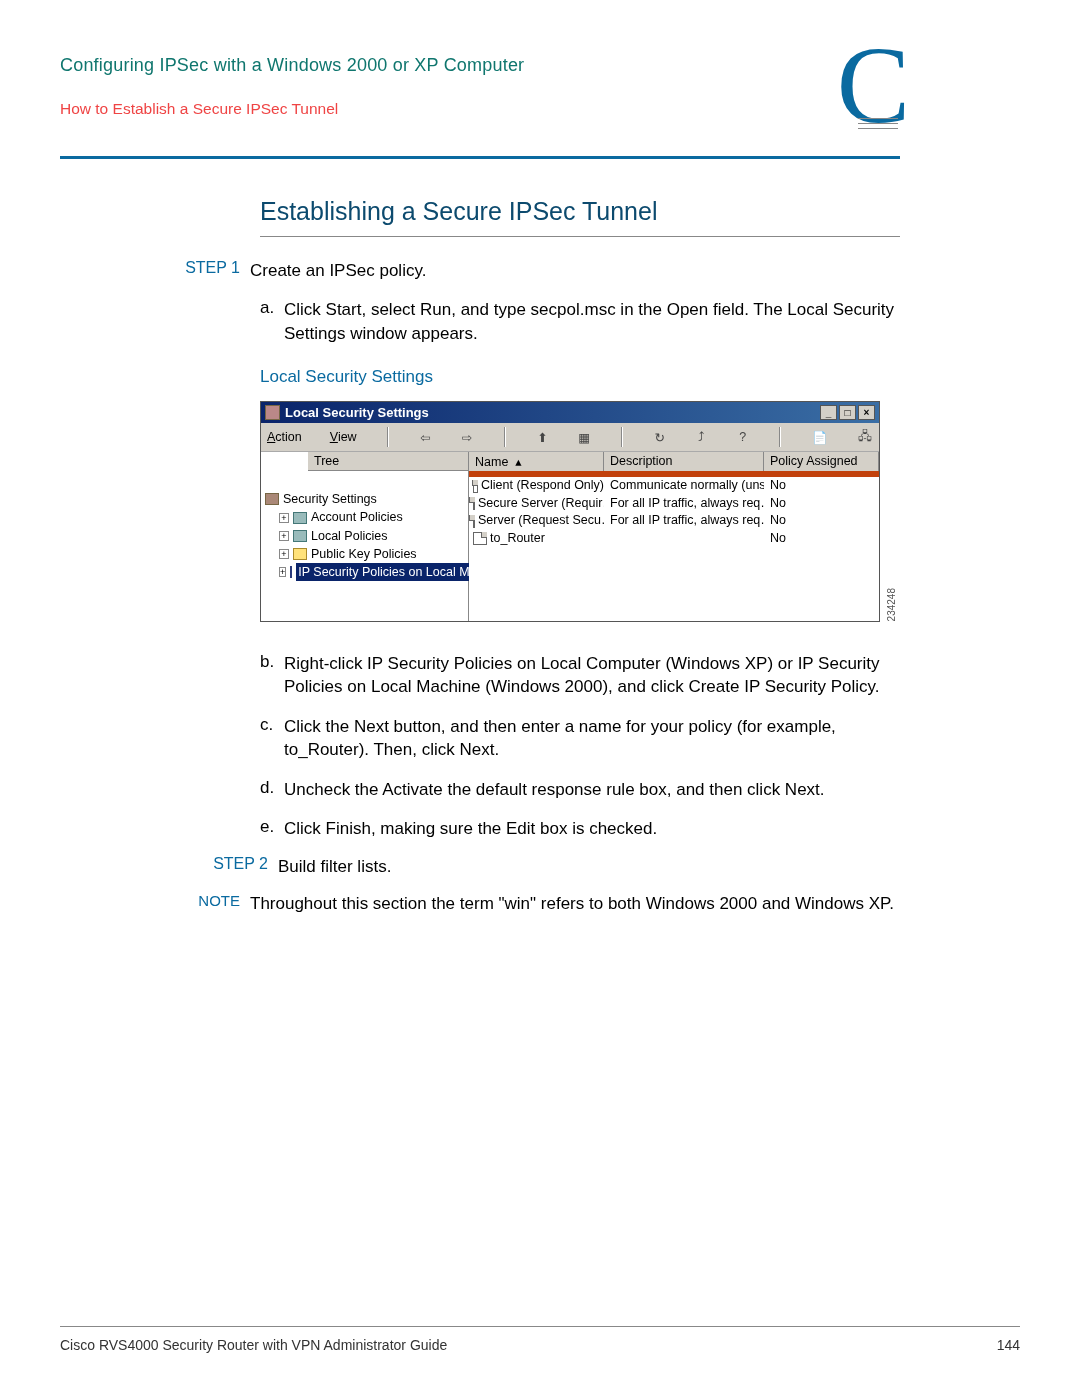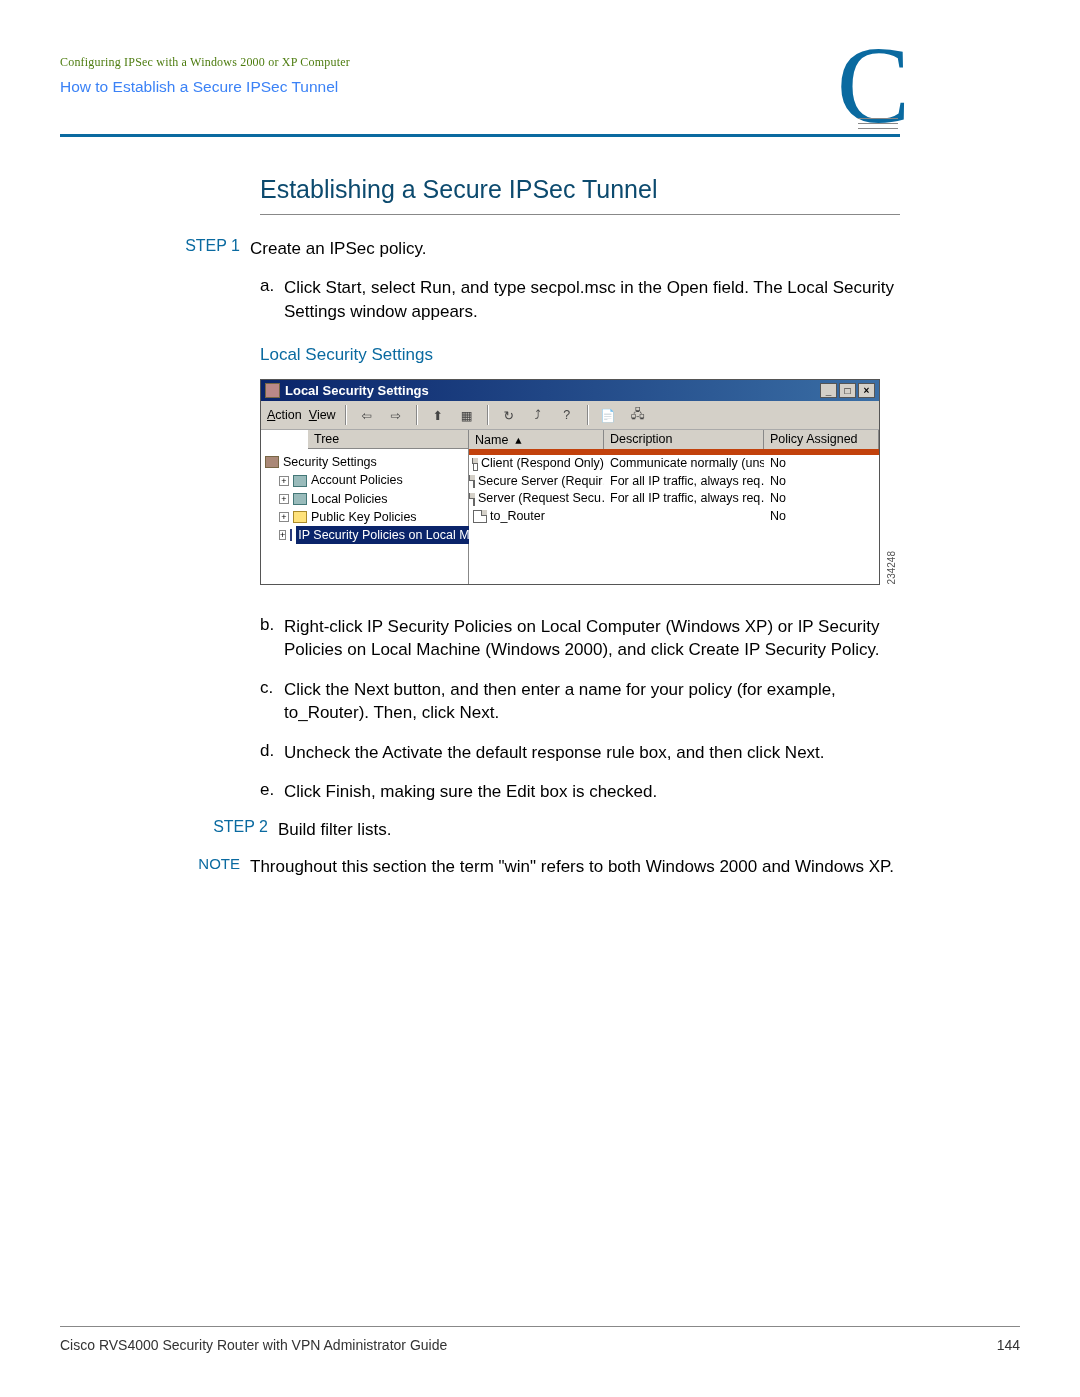--- a/index.html
+++ b/index.html
@@ -8,29 +8,28 @@
     background: #fff;
     width: 1080px;
     height: 1397px;
     position: relative;
     color: #000;
   }
   .page {
     padding: 55px 60px 0 60px;
   }
   .hdr-title {
-    font-size: 12px;
-    color: #4d7c0f;
+    font-size: 18px;
+    color: #0f766e;
     letter-spacing: 0.2px;
-    font-family: Liberation Serif, serif;
   }
   .hdr-sub {
     font-size: 15.5px;
-    color: #3b82f6;
-    margin-top: 8px;
+    color: #ef4444;
+    margin-top: 24px;
   }
   .big-c {
     position: absolute;
     top: 30px;
     right: 170px;
     font-size: 110px;
     font-weight: normal;
     color: #0a6aa0;
     font-family: "Times New Roman", serif;
     line-height: 1;
@@ -83,29 +82,29 @@
     color: #fff;
     padding: 3px 4px;
     display: flex;
     align-items: center;
     font-weight: bold;
     font-size: 13px;
   }
   .titlebar .icon { width: 15px; height: 15px; margin-right: 5px; background:#b88; display:inline-block; border:1px solid #764; }
   .titlebar .wcbtns { margin-left: auto; display:flex; gap:2px; }
   .wcbtn { width:17px; height:15px; background:#d4d0c8; border:1px solid #555; font-size:10px; line-height:13px; text-align:center; color:#000; font-weight:bold; font-family: Arial;}
-  .menubar { background:#d4d0c8; padding: 4px 6px; display:flex; align-items:center; gap: 7px; border-bottom:1px solid #aaa; }
+  .menubar { background:#d4d0c8; padding: 4px 6px; display:flex; align-items:center; gap: 28px; border-bottom:1px solid #aaa; }
   .menubar span { font-size:12.5px; }
   .menubar u { text-decoration: underline; }
   .sep { border-left:1px solid #888; border-right:1px solid #fff; height:20px; margin:0 2px; }
   .tbtn { width:22px; height:20px; border:1px solid #d4d0c8; display:inline-flex; align-items:center; justify-content:center; color:#444; font-size:13px;}
   .body-split { display:flex; background:#fff; }
   .tree-pane { width: 208px; border-right:1px solid #888; background:#fff; }
   .tree-hdr { background:#d4d0c8; border-bottom:1px solid #888; padding:2px 6px; font-size:12.5px;margin-left:47px; }
-  .tree-body { padding: 4px 2px 40px 4px; font-size:12.5px; line-height:1.45; }
+  .tree-body { padding: 19px 2px 40px 4px; font-size:12.5px; line-height:1.45; }
   .tree-body .row { display:flex; align-items:center; gap:4px; white-space:nowrap; }
   .tree-body .ind1 { padding-left: 14px; }
   .tree-body .box { width:10px; height:10px; border:1px solid #888; font-size:9px; line-height:8px; text-align:center; display:inline-block; }
   .ticon { width:14px; height:12px; display:inline-block; }
   .ti-root { background:#a87; border:1px solid #764; }
   .ti-book { background:#9bb; border:1px solid #477; }
   .ti-folder { background:#ffe27a; border:1px solid #aa8a2a; }
   .ti-ip { background:#6a8acb; border:1px solid #2a3a7b; }
   .sel { background:#0a246a; color:#fff; padding:0 2px; }
   .list-pane { flex:1; background:#fff; }

